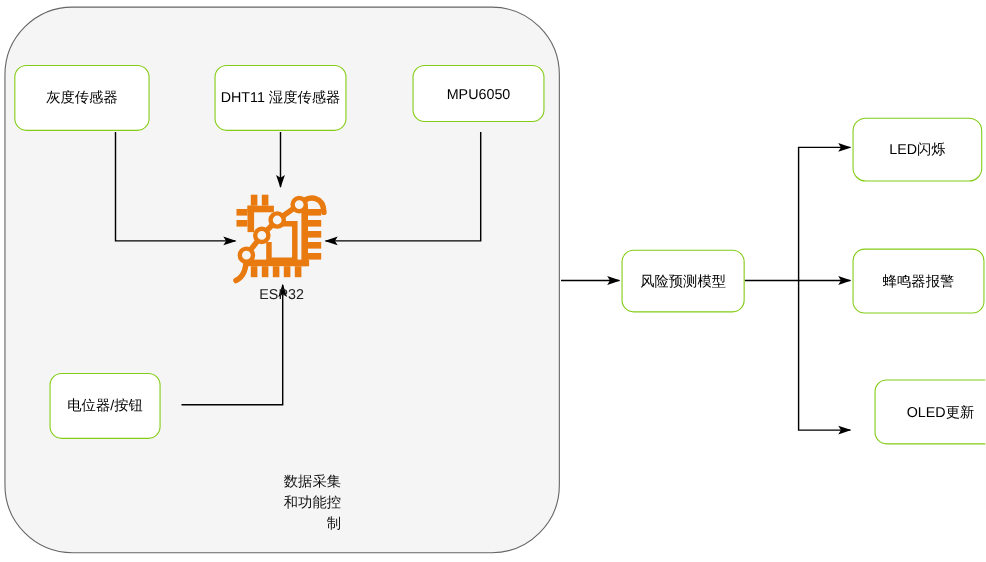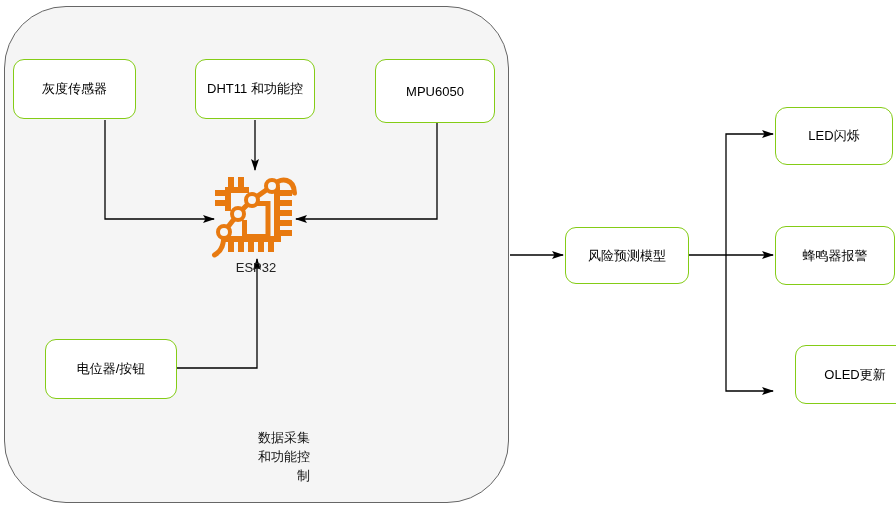--- a/index.html
+++ b/index.html
@@ -17,23 +17,23 @@
   }
   svg.edge-layer{position:absolute;left:0;top:0;width:896px;height:511px;}
   svg.edge-layer path.edge{stroke:#000;stroke-width:1.3;fill:none;}
   .node{
     position:absolute;background:#ffffff;border:1px solid #84cc16;border-radius:11px;
     box-sizing:border-box;display:flex;align-items:center;justify-content:center;
     font-size:13px;text-align:center;padding:2px;
   }
   #n-gray  {left:13px; top:59px; width:123px;height:60px;}
   #n-dht   {left:195px;top:59px; width:120px;height:60px;}
-  #n-mpu   {left:375px;top:59px; width:120px;height:64px;}
-  #n-pot   {left:45px; top:339px;width:132px;height:60px;}
-  #n-model {left:565px;top:227px;width:124px;height:57px;}
+  #n-mpu   {left:375px;top:59px; width:120px;height:52px;}
+  #n-pot   {left:45px; top:339px;width:101px;height:60px;}
+  #n-model {left:565px;top:227px;width:112px;height:57px;}
   #n-led   {left:775px;top:107px;width:118px;height:58px;border-radius:12px;}
   #n-buzzer{left:775px;top:226px;width:120px;height:59px;}
   #n-oled  {left:775px;top:345px;width:120px;height:59px;margin-left:20px;}
   .chip-icon{position:absolute;left:211px;top:173px;width:90px;height:88px;}
   .chip-label{
     position:absolute;left:211px;top:260px;width:90px;
     font-size:13px;text-align:center;color:#222;
   }
 </style>
 </head>
@@ -56,21 +56,21 @@
     <path class="edge" d="M510 255 L563 255" marker-end="url(#arrow)"></path>
     <path class="edge" d="M677 255 L773 255" marker-end="url(#arrow)"></path>
     <path class="edge" d="M726 255 L726 134 L773 134" marker-end="url(#arrow)"></path>
     <path class="edge" d="M726 255 L726 391 L773 391" marker-end="url(#arrow)"></path>
   </svg>
 
   <div class="node" id="n-gray">
     <span>灰度传感器</span>
   </div>
   <div class="node" id="n-dht">
-    <span>DHT11 和功能控</span>
+    <span>DHT11 湿度传感器</span>
   </div>
   <div class="node" id="n-mpu">
     <span>MPU6050</span>
   </div>
   <div class="node" id="n-pot">
     <span>电位器/按钮</span>
   </div>
   <div class="node" id="n-model">
     <span>风险预测模型</span>
   </div>

